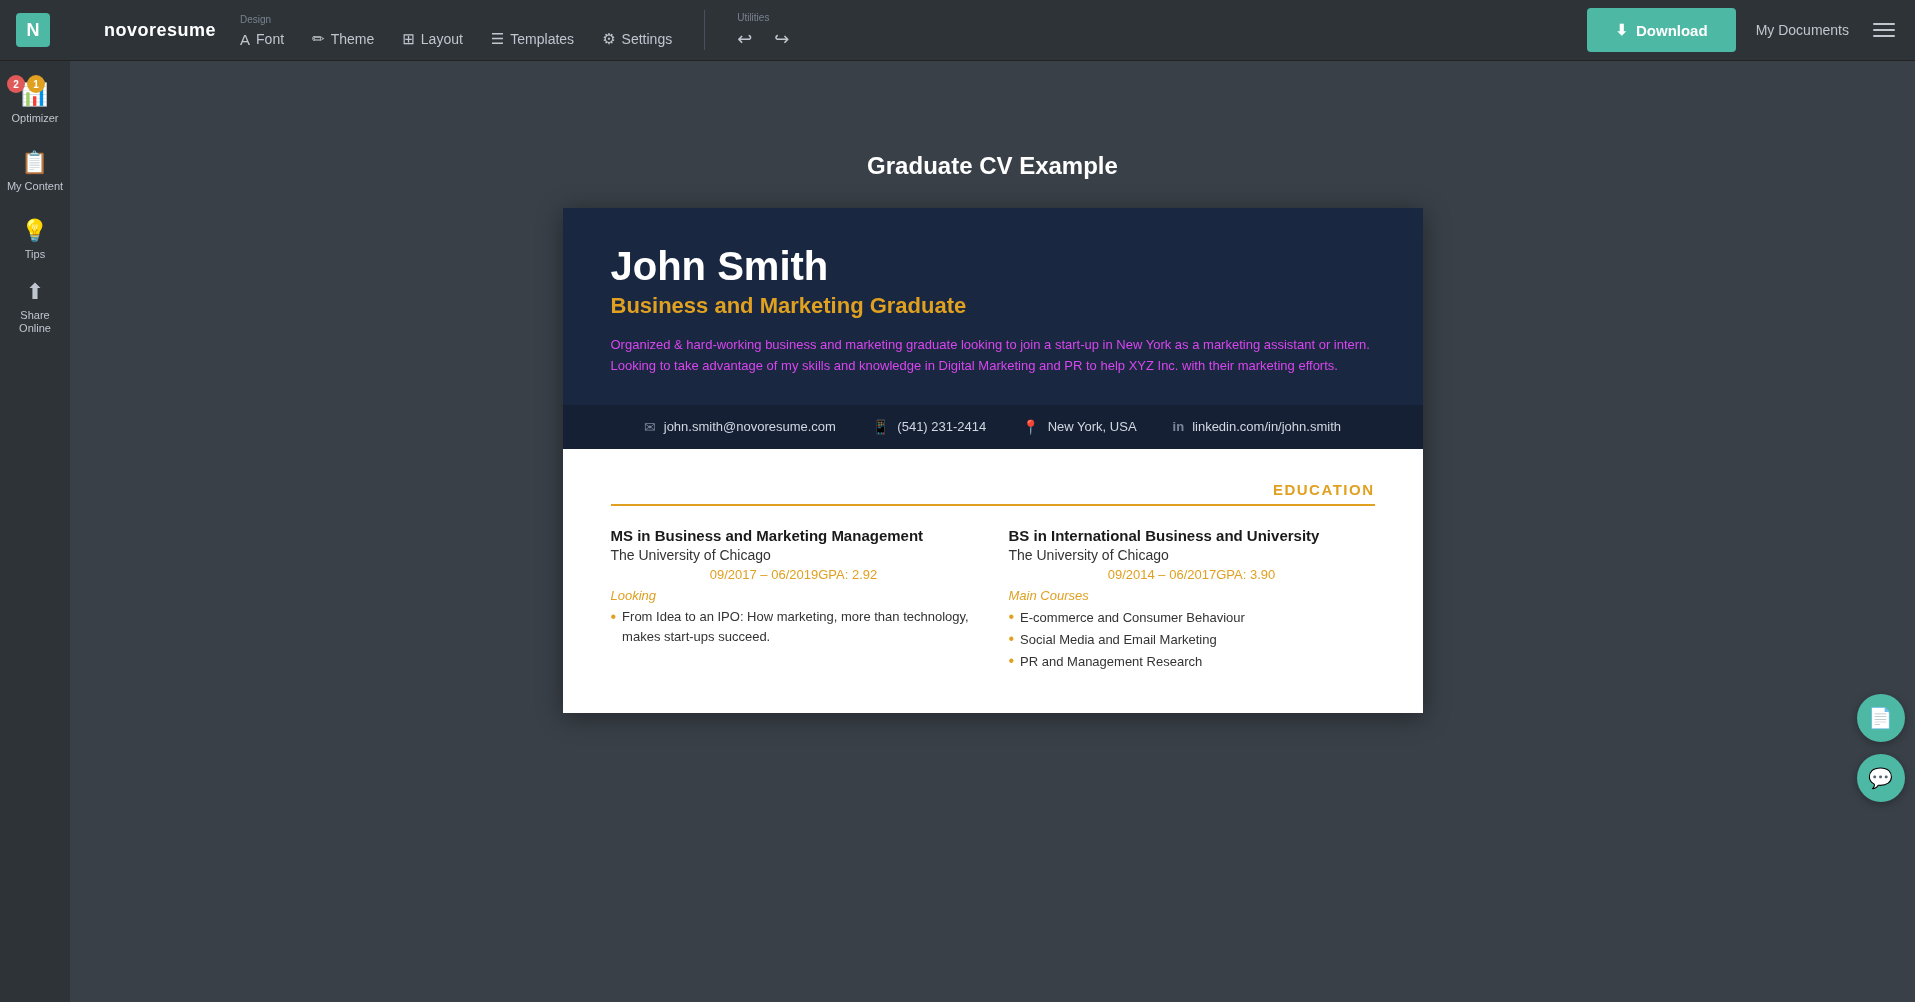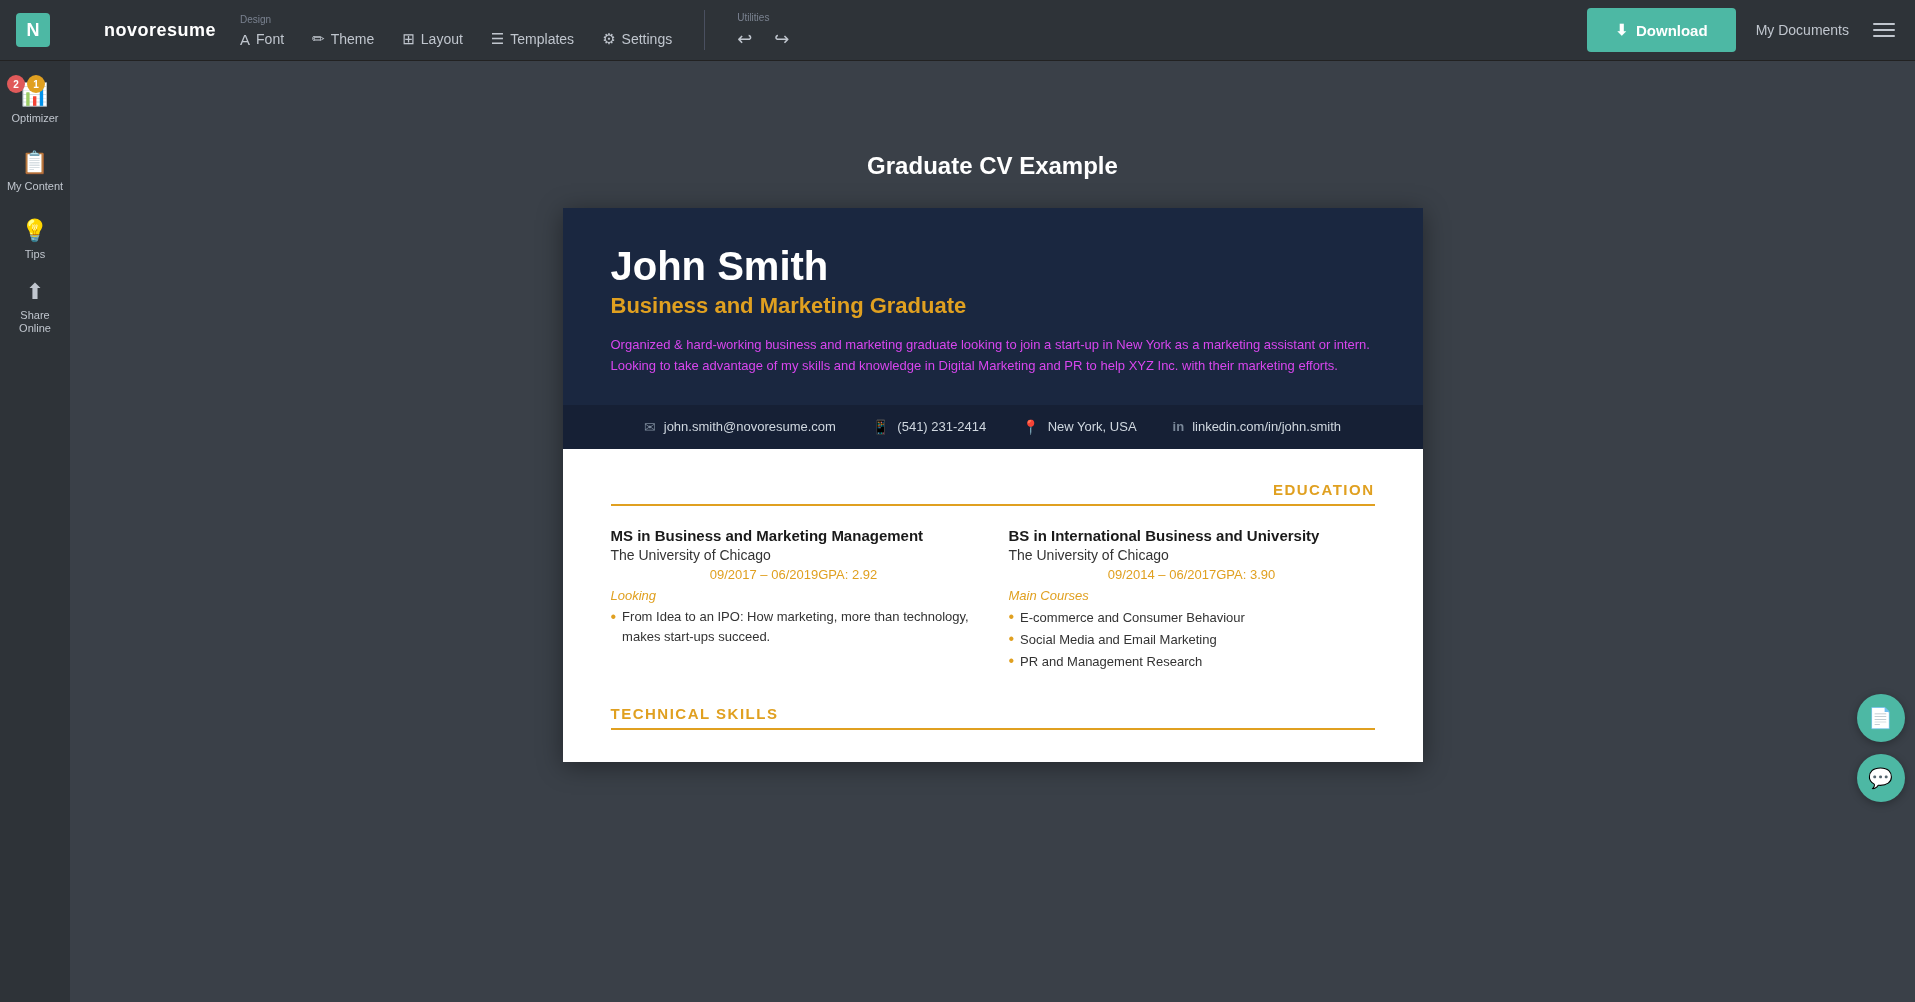--- a/index.html
+++ b/index.html
@@ -540,21 +540,20 @@
               <span>Social Media and Email Marketing</span>
             </li>
             <li>
               <span class="bullet">•</span>
               <span>PR and Management Research</span>
             </li>
           </ul>
         </div>
       </div>
 
-      <div class="tech-skills-title">TECHNICAL SKILLS</div>
     </div>
   </div>
 </main>
 
 <div class="right-floating">
   <div class="float-btn">
     <span>📄</span>
   </div>
   <div class="float-btn float-btn2">
     <span>💬</span>

